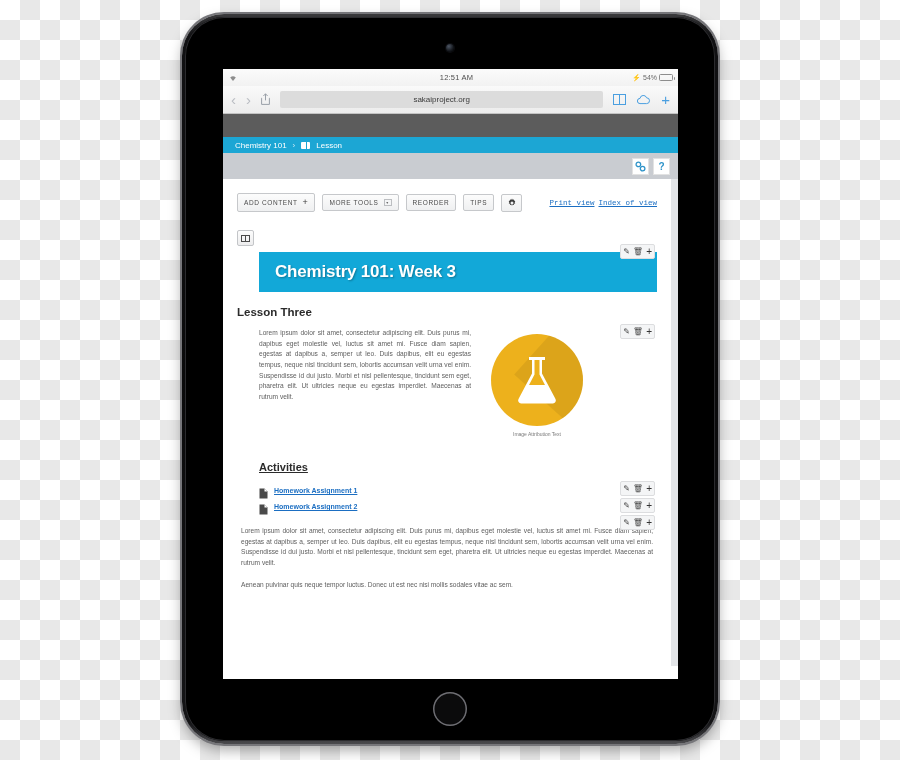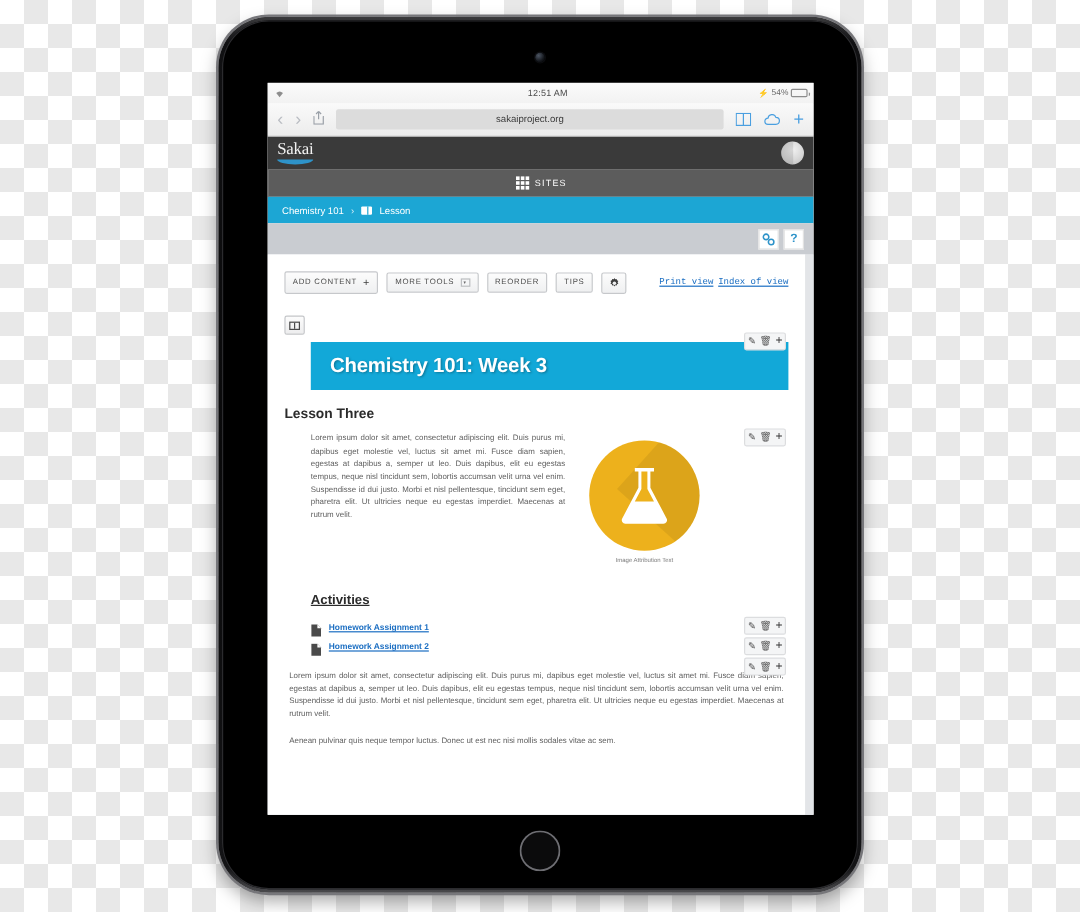--- a/index.html
+++ b/index.html
@@ -151,21 +151,21 @@
   }
   #nav-sites { border-left: 1px solid #757575; }
   #grid-icon {
     display: grid; grid-template-columns: repeat(3, 3px);
     grid-template-rows: repeat(3, 3px); gap: 1px;
   }
   #grid-icon i { background: #fff; display: block; }
 
   
   #breadcrumb {
-    height: 22px;
+    height: 16px;
     background: #1ca6d4;
     display: flex; align-items: center; gap: 6px;
     padding: 0 12px;
     color: #fff; font-size: 8px;
   }
   #breadcrumb .sep { color: #cdeaf5; }
   .book-glyph {
     width: 9px; height: 7px; background: #fff; border-radius: 1px;
     position: relative; display: inline-block;
   }
@@ -390,43 +390,22 @@
         </svg>
       </span>
       <span class="safari-right-icon">
         <svg width="15" height="10" viewBox="0 0 15 10">
           <path d="M4 8.6 a2.6 2.6 0 0 1 0-5.2 a3.4 3.4 0 0 1 6.6-.6 a2.4 2.4 0 0 1 0 5.8 Z" fill="none" stroke="#4a9fe0" stroke-width="1"></path>
         </svg>
       </span>
       <span id="plus-tab">+</span>
     </div>
 
-    <div id="sakai-header">
-      <div id="sakai-logo-wrap">
-        <span id="sakai-logo">Sakai</span>
-        <span id="sakai-swoosh"></span>
-      </div>
-      <div id="avatar"></div>
-    </div>
 
     <div id="nav-bar">
-      <div class="nav-half" id="nav-sites">
-        <span id="grid-icon">
-          <i></i>
-            <i></i>
-            <i></i>
-            <i></i>
-            <i></i>
-            <i></i>
-            <i></i>
-            <i></i>
-            <i></i>
-        </span>
-        <span>SITES</span>
-      </div>
     </div>
 
     <div id="breadcrumb">
       <span>Chemistry 101</span>
       <span class="sep">›</span>
       <span class="book-glyph"></span>
       <span>Lesson</span>
     </div>
 
     <div id="action-strip">

